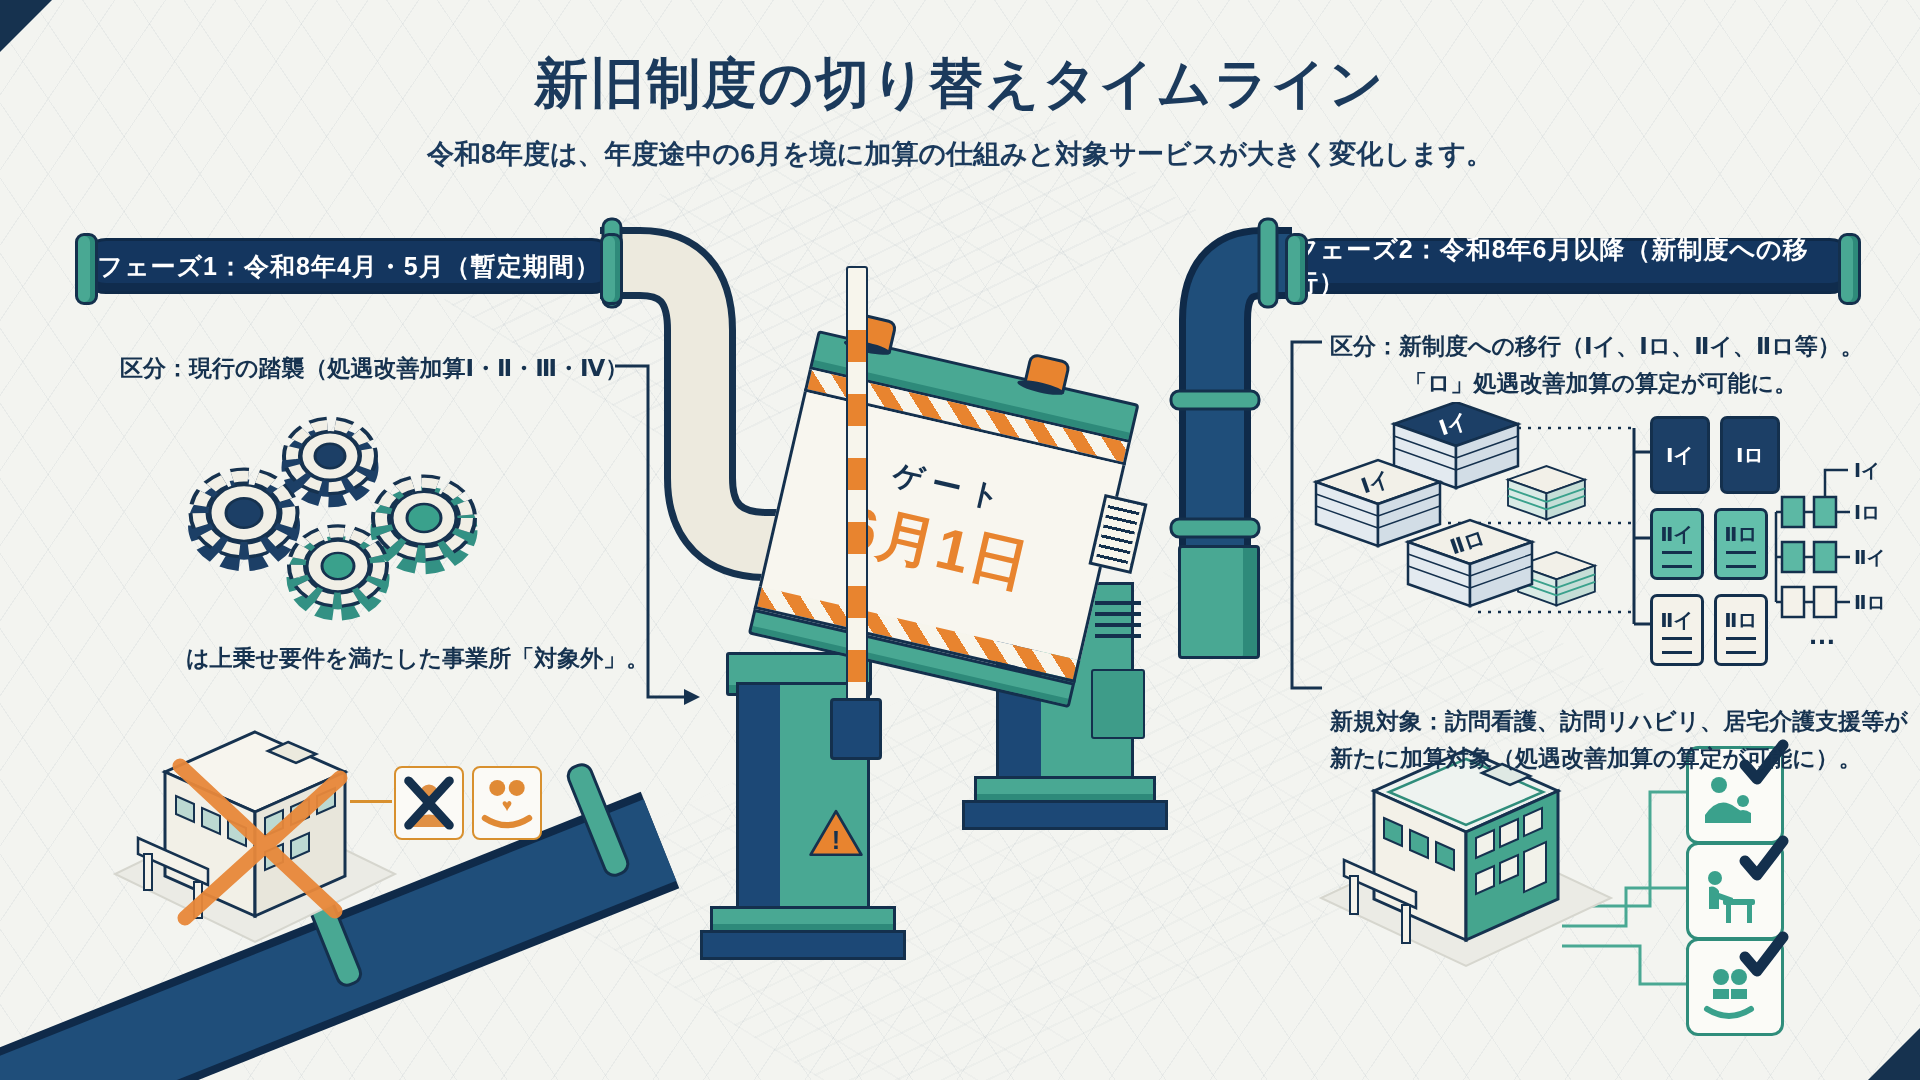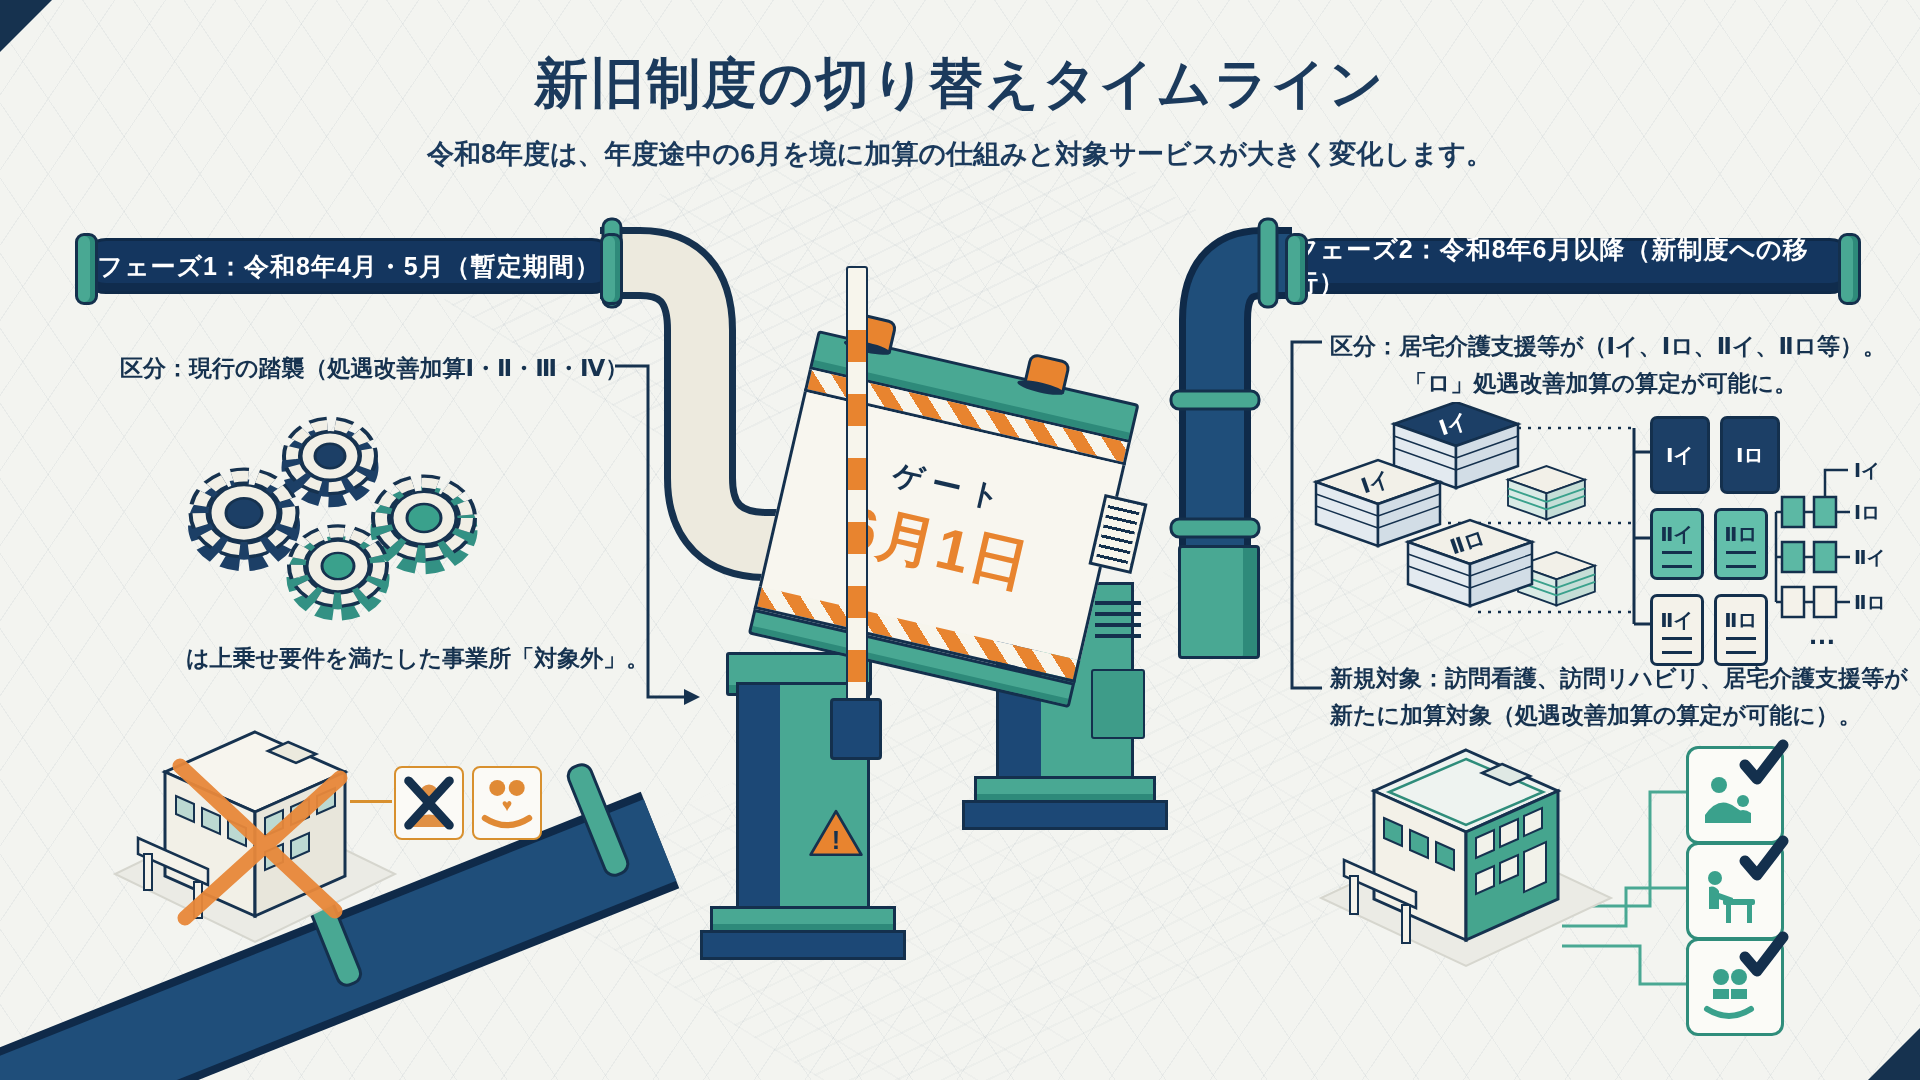--- a/index.html
+++ b/index.html
@@ -54,21 +54,21 @@
   .cap-l{left:-8px}.cap-r{right:-8px}
   .banner1{left:80px;width:532px}
   .banner2{left:1290px;width:560px}
 
   .label-text{position:absolute;z-index:8;font-size:23px;font-weight:700;color:#16324f;line-height:37px;white-space:nowrap}
   .p1-category{left:120px;top:350px}
   .p1-target{left:112px;top:640px}
   .p1-target .indent{padding-left:74px}
   .p2-category{left:1330px;top:328px}
   .p2-category .indent{padding-left:74px}
-  .p2-target{left:1330px;top:660px}
+  .p2-target{left:1330px;top:703px}
 
   
   svg.overlay{position:absolute;left:0;top:0;z-index:2}
 
   
   .gate-sign{
     position:absolute;left:818px;top:330px;width:330px;height:312px;z-index:5;
     transform:rotate(13deg);transform-origin:top left;
     display:flex;flex-direction:column;
   }
@@ -227,21 +227,21 @@
   <span class="cap cap-l"></span>
   <span>フェーズ2：令和8年6月以降（新制度への移行）</span>
   <span class="cap cap-r"></span>
 </div>
 
 <div class="label-text p1-category">区分：現行の踏襲（処遇改善加算Ⅰ・Ⅱ・Ⅲ・Ⅳ）</div>
 <div class="label-text p1-target">
   <div class="indent">は上乗せ要件を満たした事業所「対象外」。</div>
 </div>
 <div class="label-text p2-category">
-  <div>区分：居宅介護支援等が（Ⅰイ、Ⅰロ、Ⅱイ、Ⅱロ等）。</div>
+  <div>区分：新制度への移行（Ⅰイ、Ⅰロ、Ⅱイ、Ⅱロ等）。</div>
   <div class="indent">「ロ」処遇改善加算の算定が可能に。</div>
 </div>
 <div class="label-text p2-target">
   <div>新規対象：訪問看護、訪問リハビリ、居宅介護支援等が</div>
   <div>新たに加算対象（処遇改善加算の算定が可能に）。</div>
 </div>
 
 <svg class="gears-svg" width="345" height="245" viewBox="0 0 345 245">
   <g transform="translate(86,115) scale(1,0.82)">
     <g transform="translate(0,15)">

